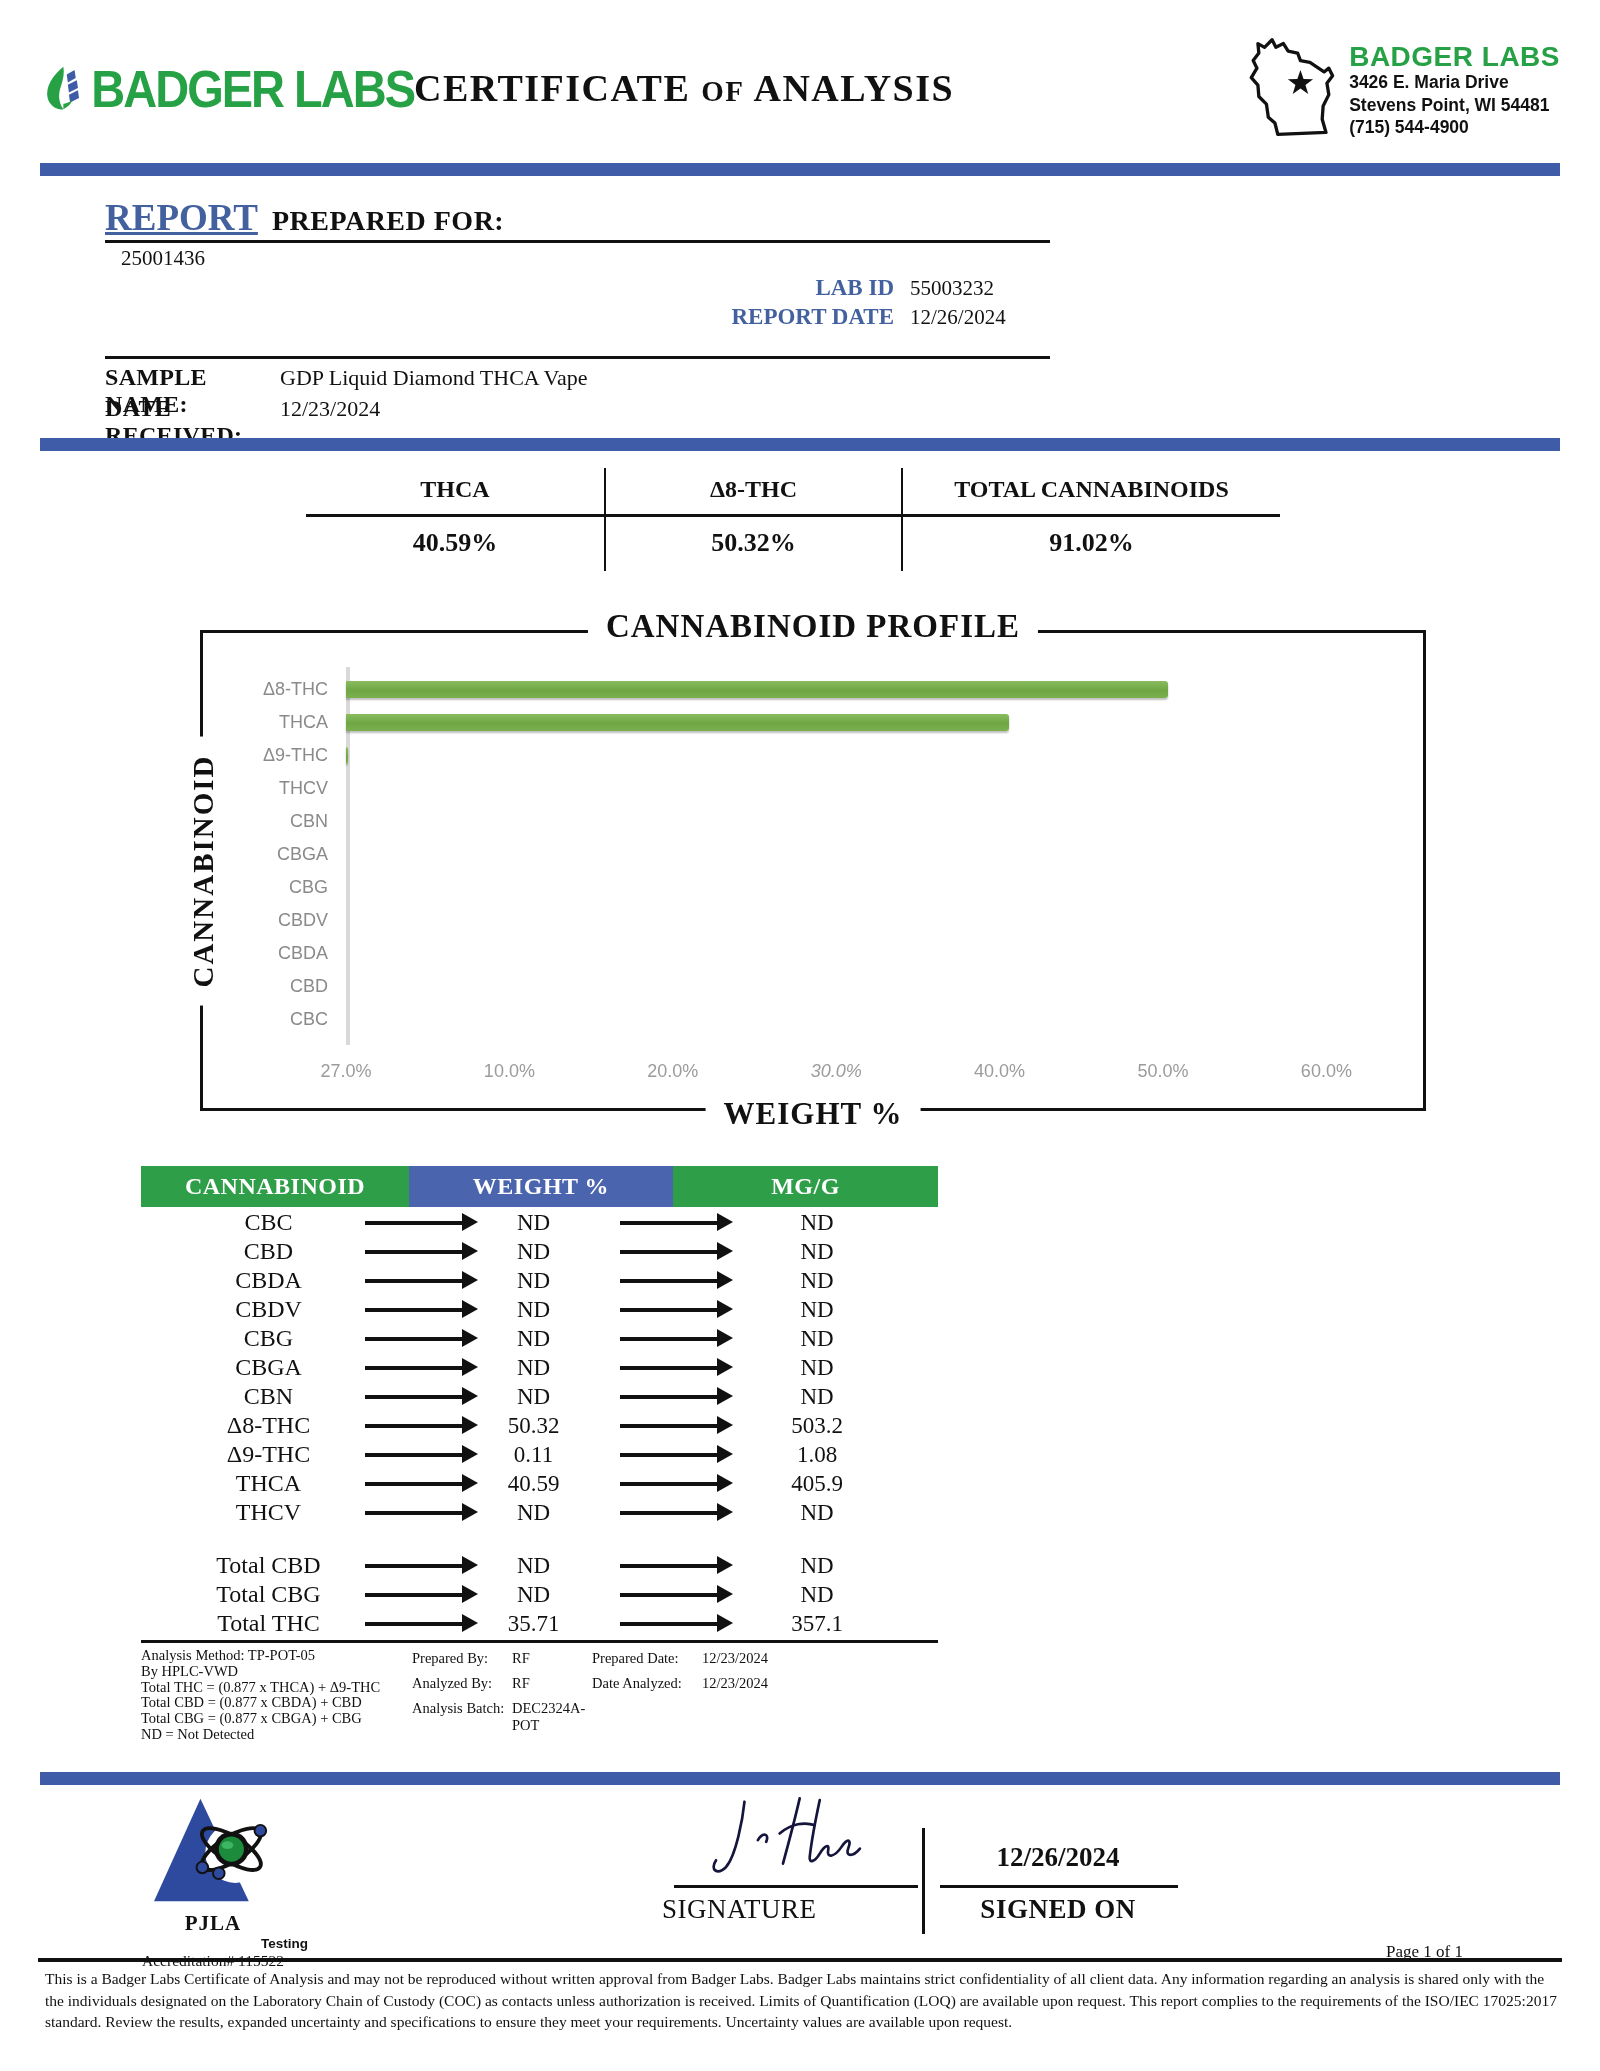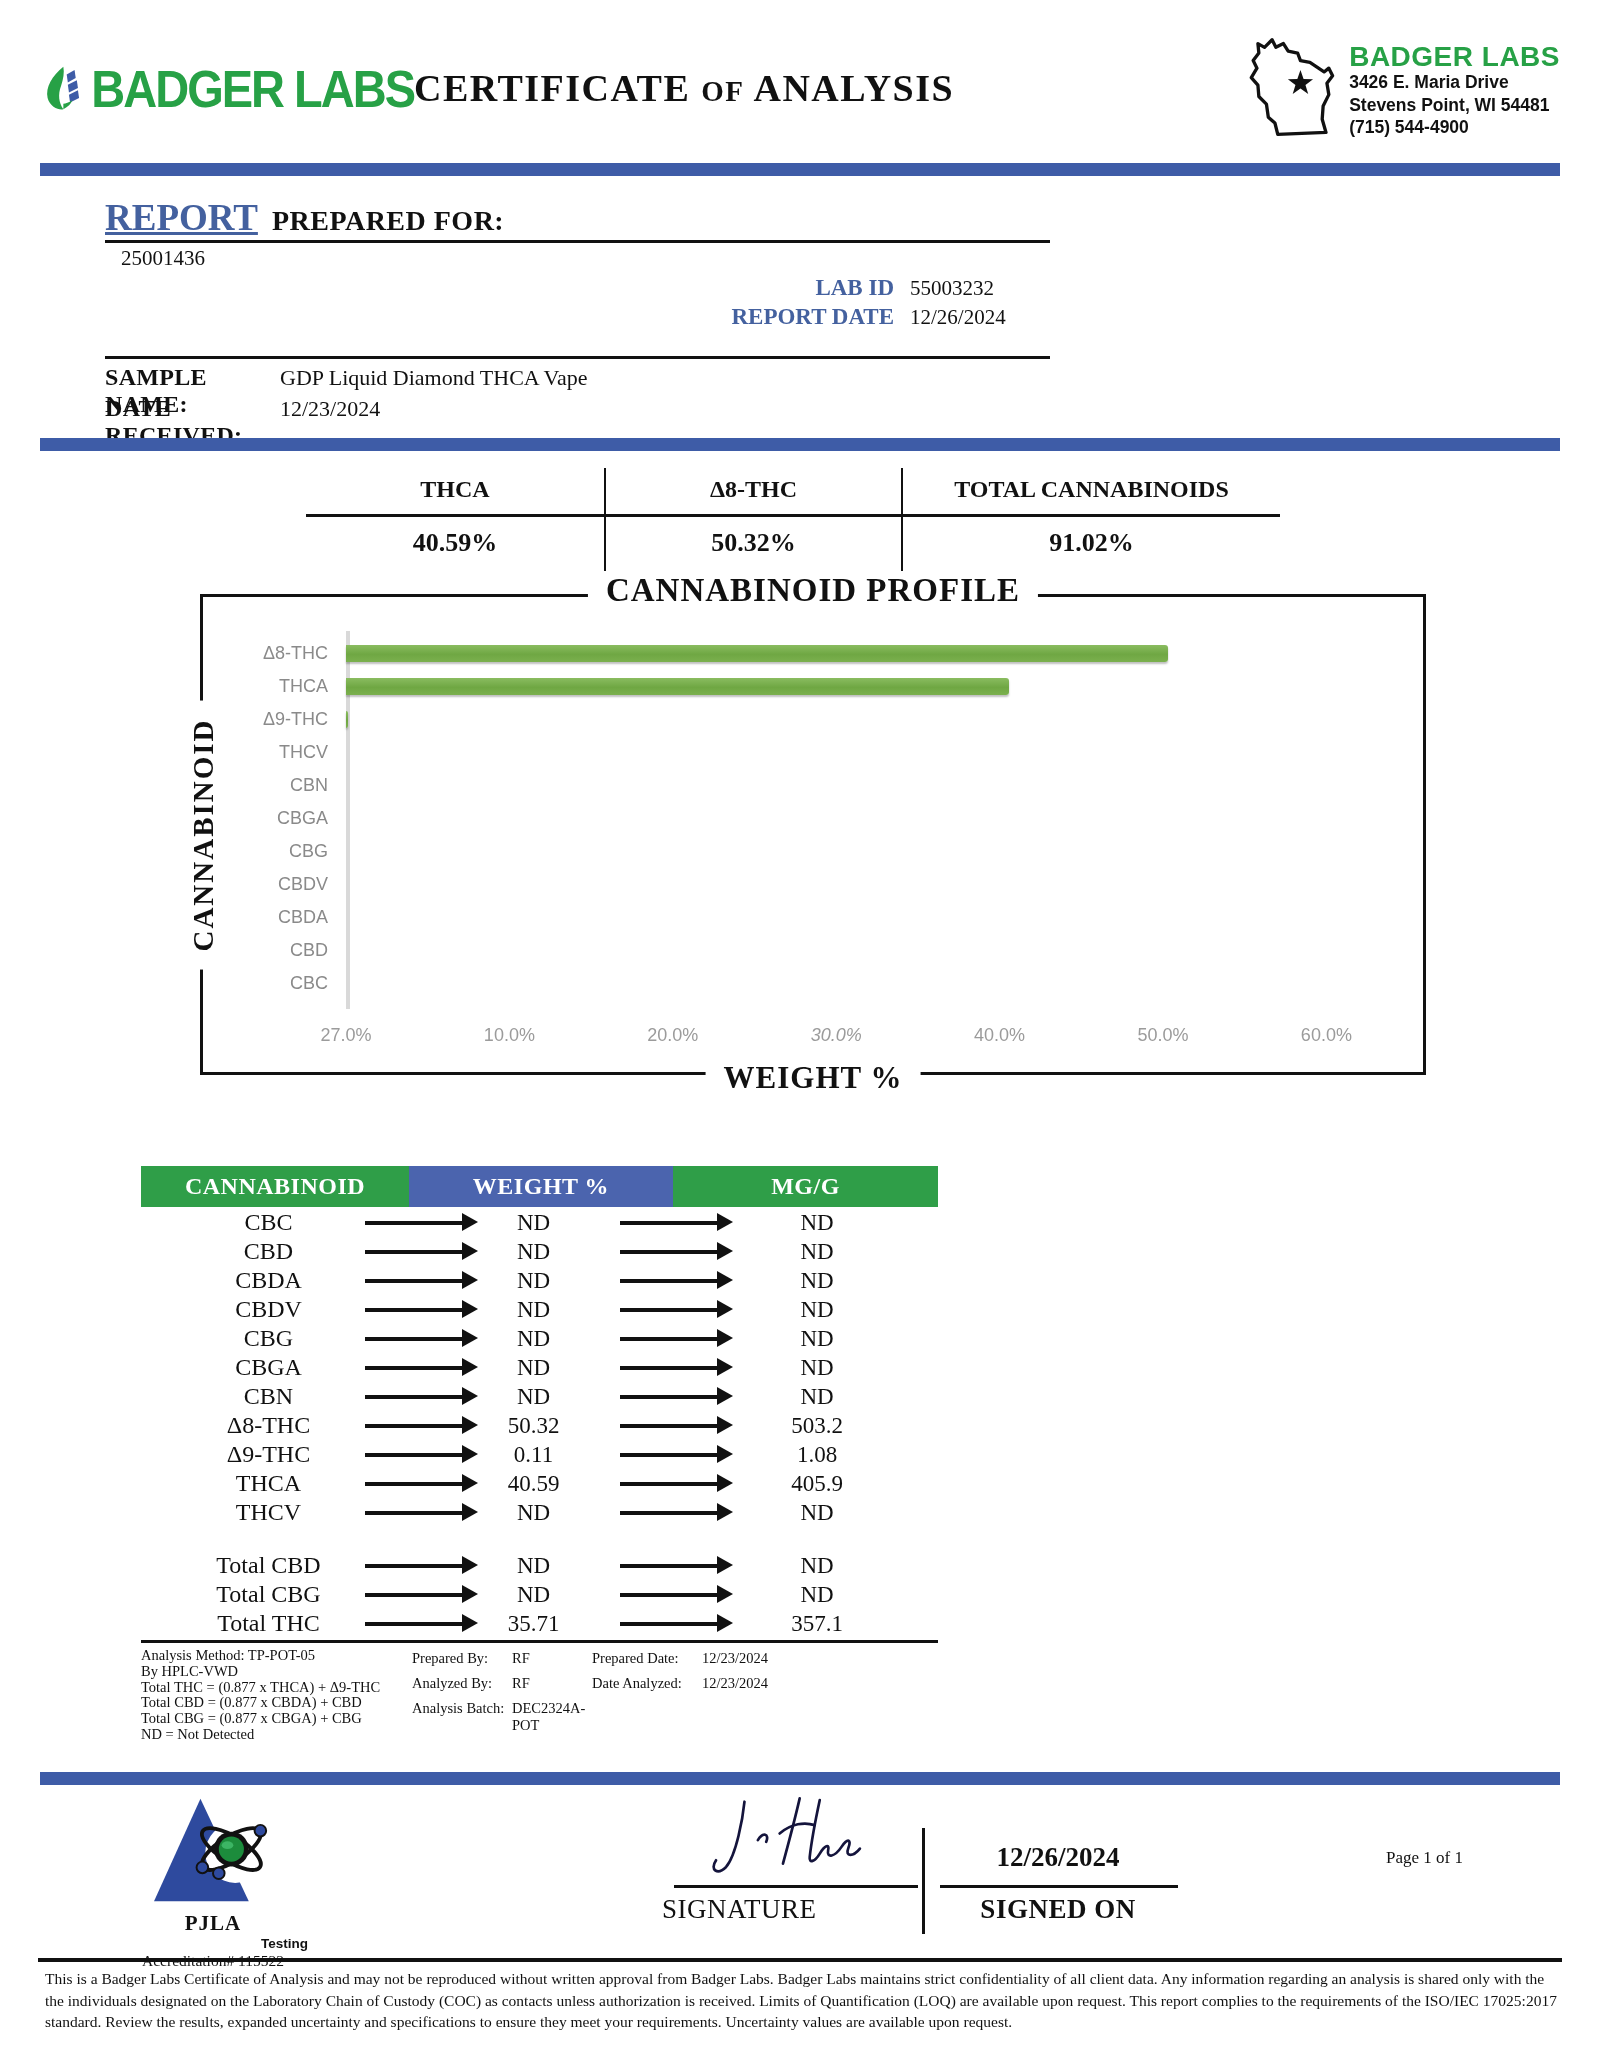--- a/index.html
+++ b/index.html
@@ -40,21 +40,21 @@
   
   .summary{position:absolute;left:306px;top:468px;width:974px;}
   .sum-row{display:grid;grid-template-columns:298px 297px 379px;}
   .sum-head{border-bottom:3px solid #111;}
   .sum-cell{text-align:center;}
   .sum-cell.v{border-left:2.5px solid #111;}
   .sum-label{font-weight:bold;font-size:24px;padding:8px 0 11px;}
   .sum-value{font-weight:bold;font-size:26px;padding:11px 0 13px;}
 
   
-  .chart-box{position:absolute;left:200px;top:594px;width:1220px;height:475px;border:3px solid #111;background:#fff;}
+  .chart-box{position:absolute;left:200px;top:630px;width:1220px;height:475px;border:3px solid #111;background:#fff;}
   .chart-title{position:absolute;top:-25px;left:50%;transform:translateX(-50%);background:#fff;
                padding:0 18px;font-weight:bold;font-size:33px;letter-spacing:1px;white-space:nowrap;}
   .chart-ylabel{position:absolute;left:0;top:50%;transform:translate(-50%,-50%) rotate(-90deg);background:#fff;
                 padding:0 18px;font-weight:bold;font-size:29px;letter-spacing:2px;white-space:nowrap;}
   .chart-xlabel{position:absolute;bottom:-24px;left:50%;transform:translateX(-50%);background:#fff;
                 padding:0 18px;font-weight:bold;font-size:31px;letter-spacing:1px;white-space:nowrap;}
   .chart-axis{position:absolute;left:143px;top:34px;width:4px;height:378px;background:#d9d9d9;}
   .chart-rows{position:absolute;left:0;top:40px;right:10px;}
   .chart-row{display:flex;align-items:center;height:33px;}
   .chart-cat-label{width:143px;box-sizing:border-box;text-align:right;padding-right:18px;
@@ -100,21 +100,21 @@
   .sig-img{display:block;margin:0 auto;}
   .sig-line{position:absolute;top:95px;left:12px;right:6px;height:3px;background:#111;}
   .sig-label{position:absolute;top:104px;left:0;right:0;font-weight:normal;font-size:27px;letter-spacing:.5px;}
   .vdivider{position:absolute;left:922px;top:1828px;width:3px;height:106px;background:#111;}
   .date-col{position:absolute;left:932px;top:1790px;width:252px;}
   .signed-date{position:absolute;top:52px;left:0;right:0;text-align:center;font-weight:bold;font-size:27px;}
   .date-line{position:absolute;top:95px;left:8px;right:6px;height:3px;background:#111;}
   .date-label{position:absolute;top:104px;left:0;right:0;text-align:center;font-weight:bold;font-size:27px;letter-spacing:.5px;}
 
   
-  .page-num{position:absolute;right:137px;top:1848px;font-size:17px;}
+  .page-num{position:absolute;right:137px;top:1942px;font-size:17px;}
   .footer-rule{left:38px;top:1958px;width:1524px;height:4px;}
   .disclaimer{position:absolute;left:45px;right:40px;top:1968px;font-size:15.5px;line-height:1.4;}
 </style>
 </head>
 <body>
 
 <div class="page">
 
   <div class="header">
     <div class="logo">

